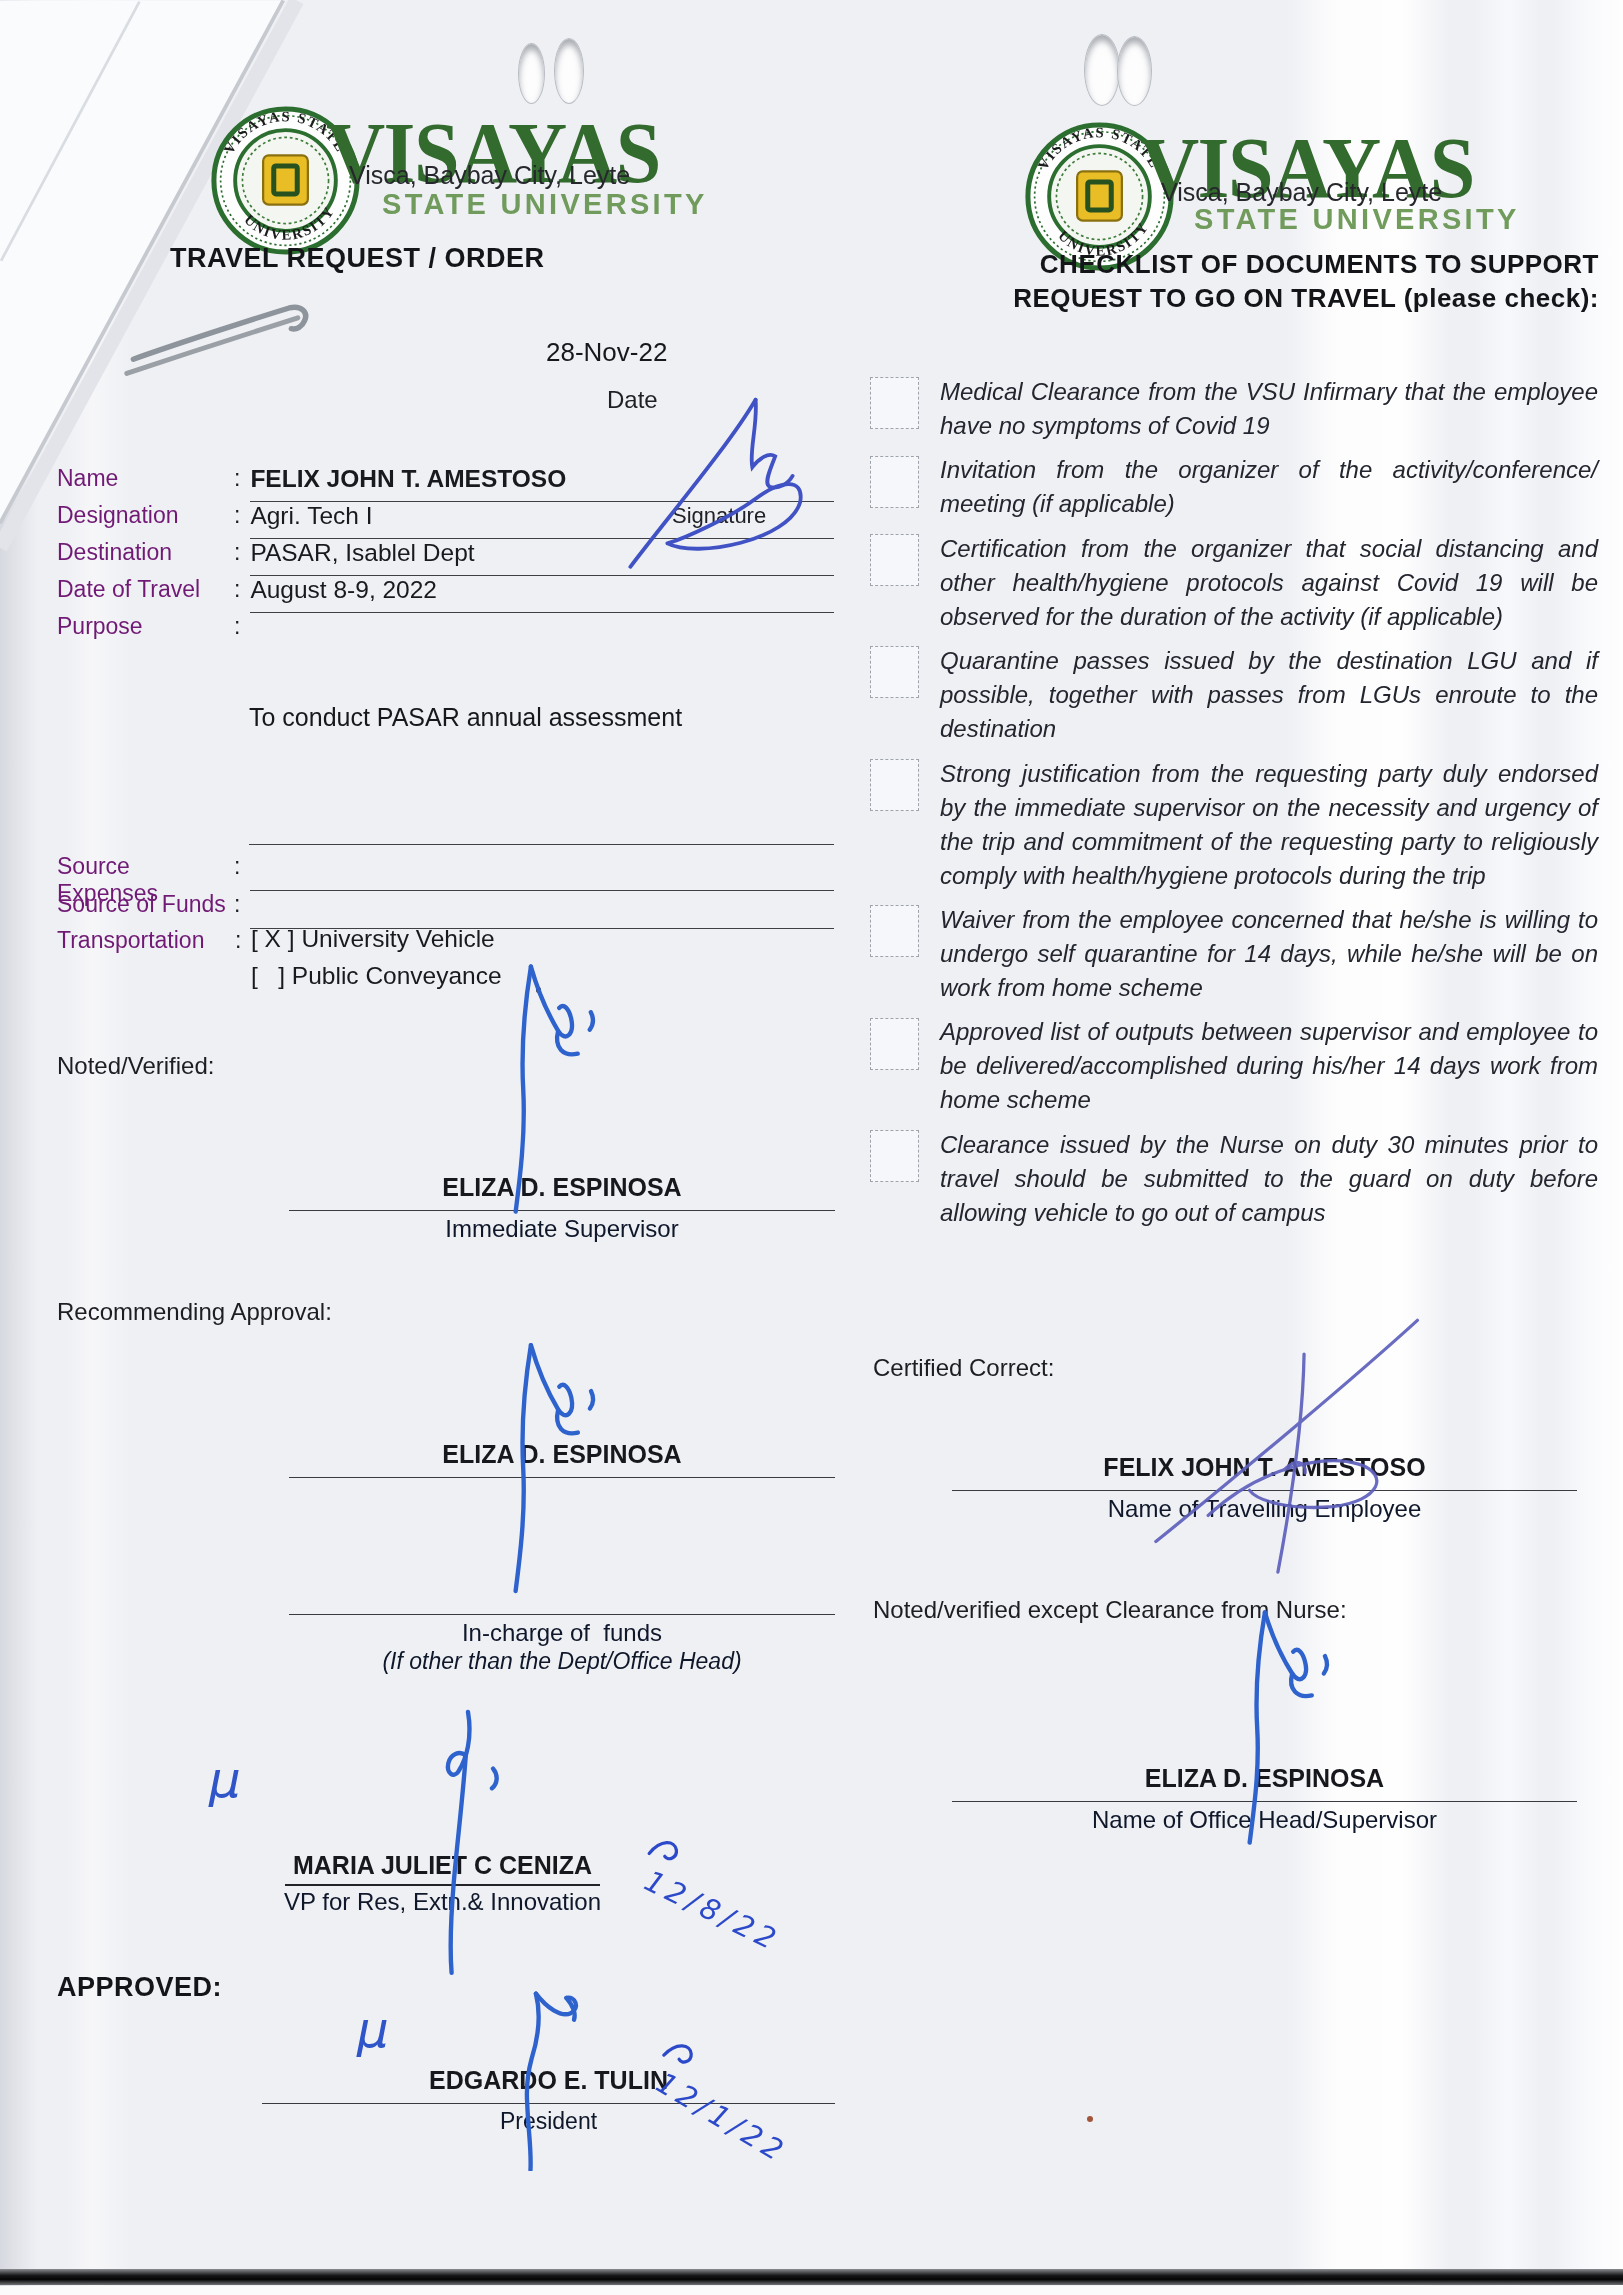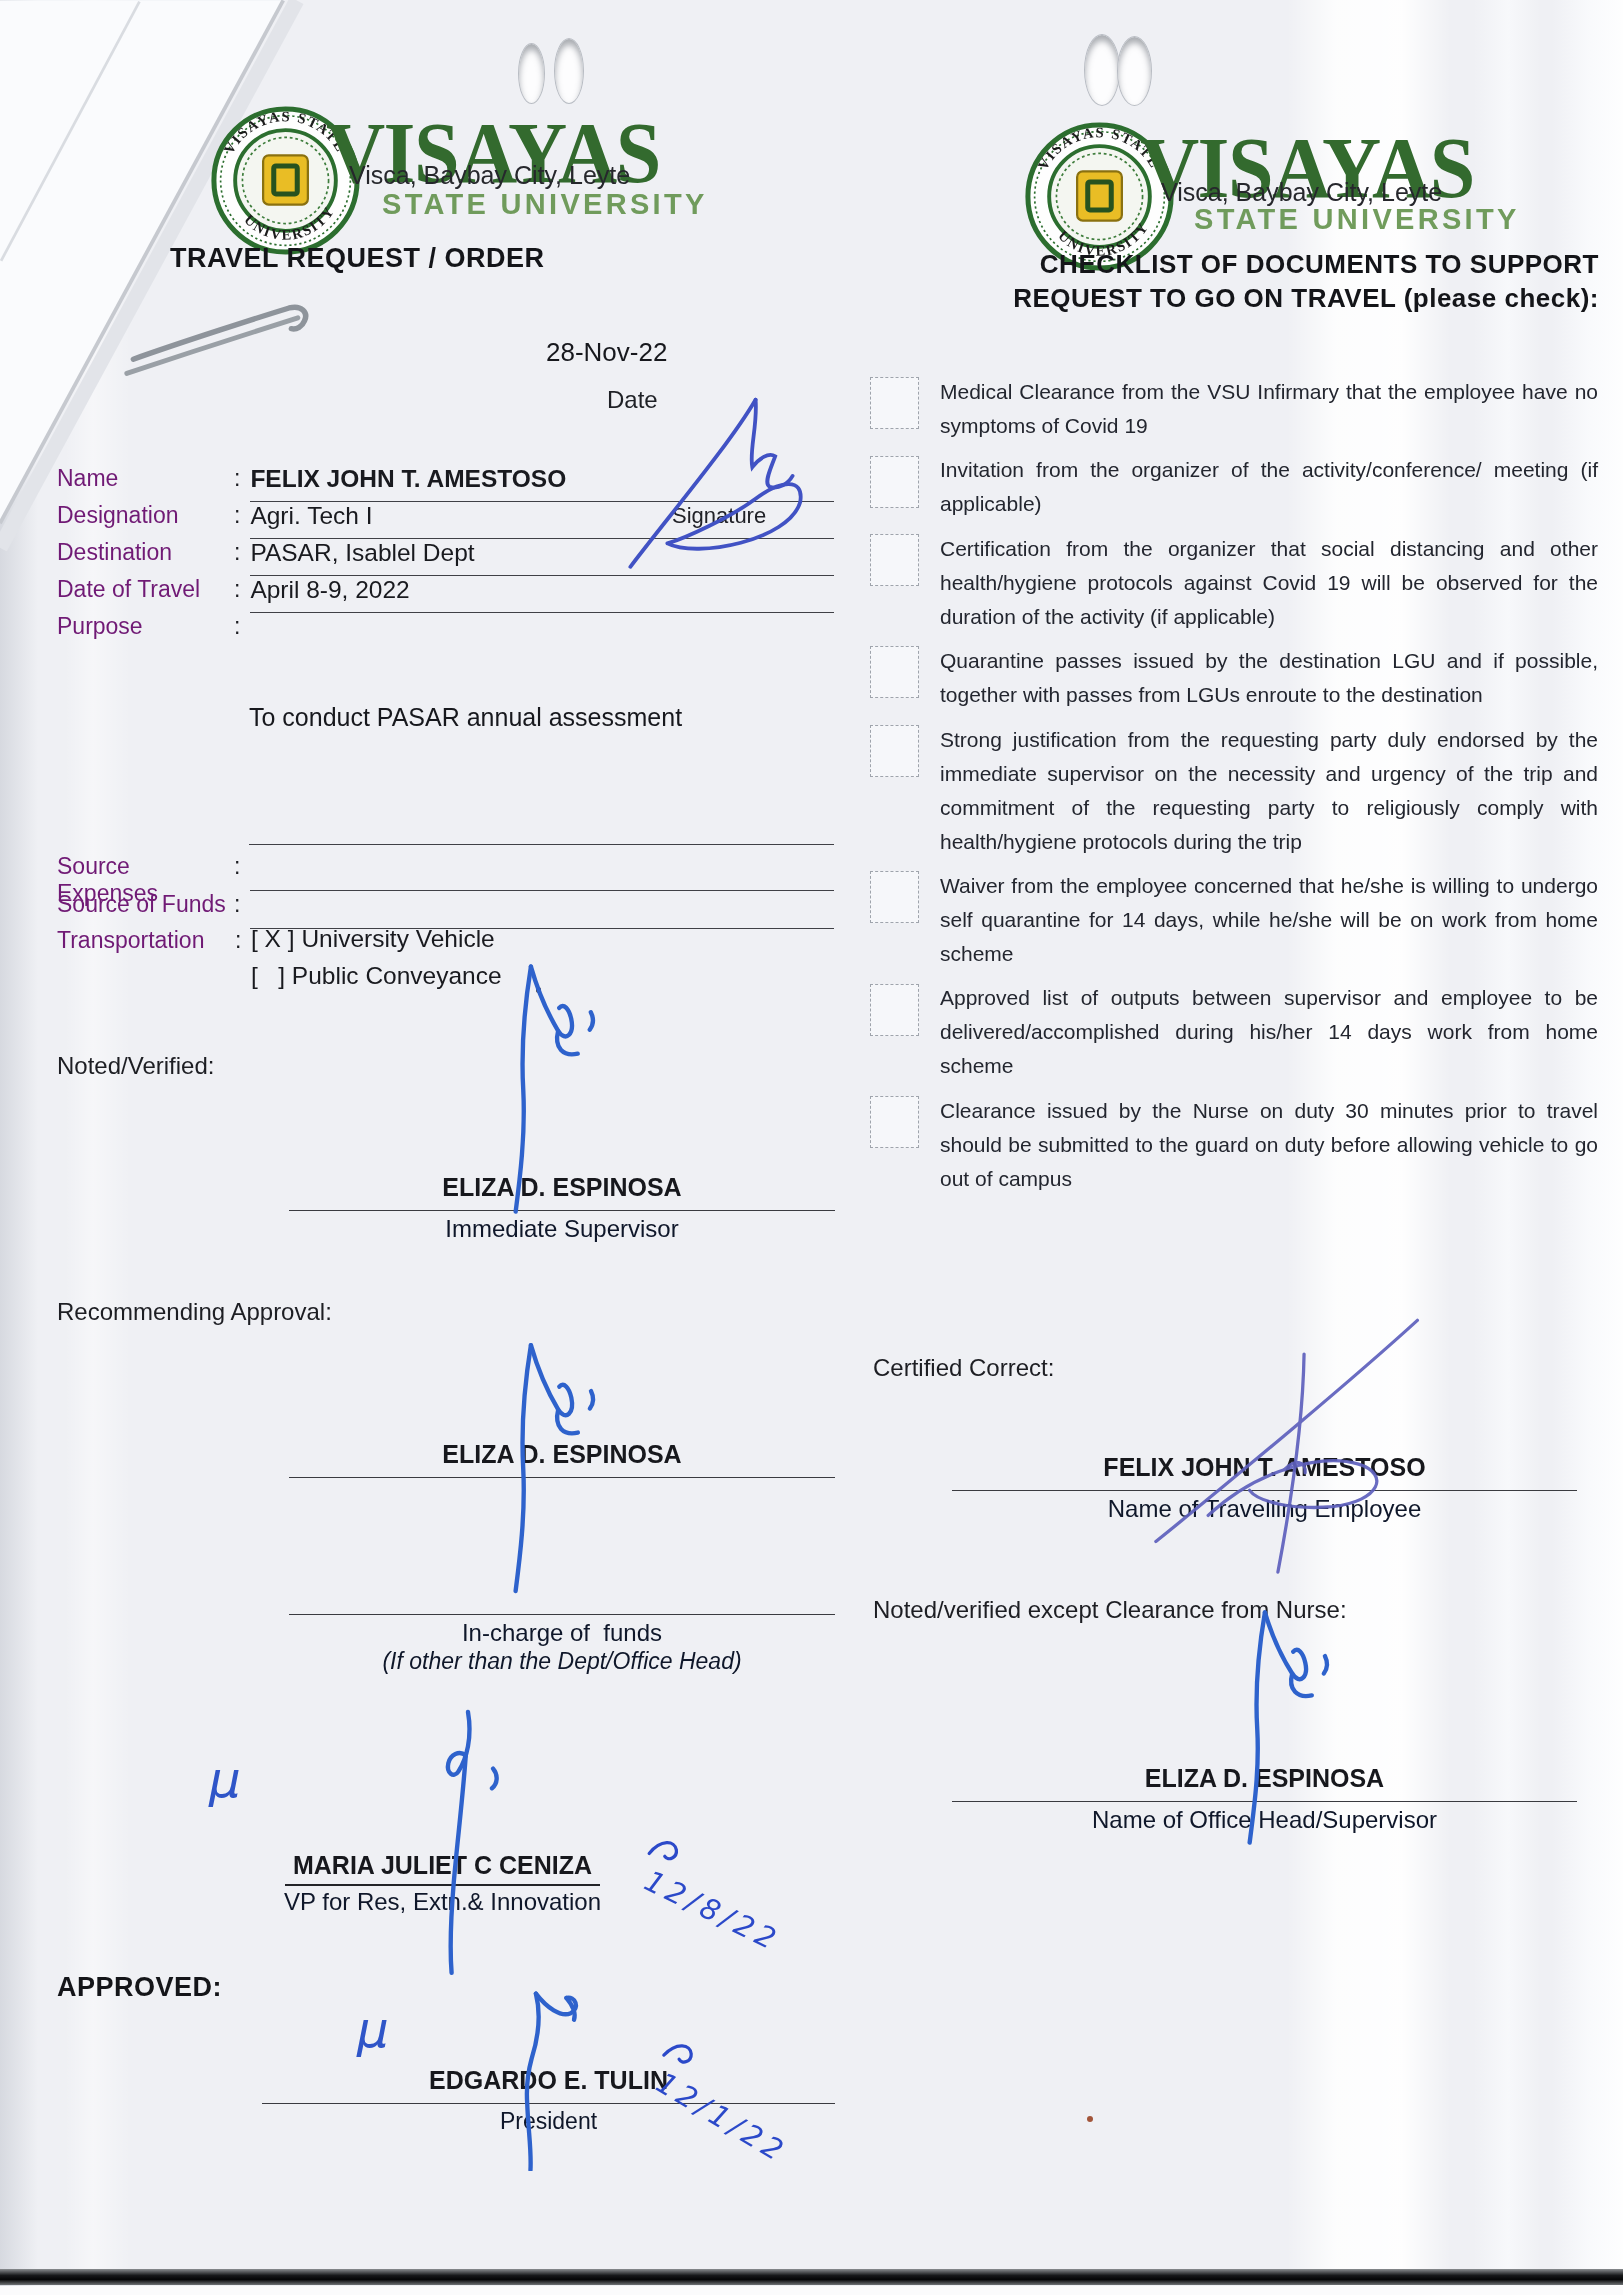--- a/index.html
+++ b/index.html
@@ -37,21 +37,21 @@
   .sigline{text-align:center;}
   .sl-name{font-size:25px; font-weight:bold; color:#17181d; line-height:31px; white-space:pre;}
   .sl-rule{border-top:1.6px solid #3a3b40; margin-top:6.5px;}
   .sl-title{font-size:24px; color:#0f172a; margin-top:4.4px; white-space:pre;}
   .sl-title.italic{font-style:italic; font-size:23px;}
   .plain-label{font-size:24px; color:#1d1e23; white-space:pre;}
   
   .chk-wrap{display:flex; flex-direction:column;}
   .chk-item{display:flex; align-items:flex-start; margin-bottom:10.4px;}
   .chk-box{flex:none; width:47px; height:50px; border:1.1px dashed #9fa4ac; background:rgba(252,253,255,.55); margin-right:21px; margin-top:2.2px;}
-  .chk-text{flex:1; font-size:21px; line-height:34px; text-align:justify; color:#23262f;}
+  .chk-text{flex:1; font-size:24px; line-height:34px; text-align:justify; color:#23262f;font-style:italic;}
   
   .ink{position:absolute; pointer-events:none;}
   .mu{position:absolute; font-size:50px; font-style:italic; color:#2f55c8; font-family:"DejaVu Sans", sans-serif;}
   .hand-date{position:absolute; color:#2b49c9; display:flex; flex-direction:column; align-items:flex-start;}
   .hand-date .hd-text{font-size:29px; font-style:italic; letter-spacing:4.9px; font-family:"DejaVu Sans", sans-serif; margin-top:1.1px; margin-left:15.3px;}
   .dot{position:absolute; border-radius:50%;}
   
   .hole{position:absolute; background:#fdfdfe; border:1.6px solid #b8bcc3; border-radius:50%; box-shadow:inset 0 5.5px 6.5px rgba(88,93,104,.5);}
   .bottom-band{position:absolute; left:0; right:0; top:2269px; height:16.4px;
     background:linear-gradient(180deg,#8a8d90 0%, #17181a 40%, #050506 65%, #6f7275 100%);}
@@ -118,21 +118,21 @@
         <span class="fvalue ul">Agri. Tech I</span>
       </div>
       <div class="frow">
         <span class="flabel">Destination</span>
         <span class="fcolon">:</span>
         <span class="fvalue ul">PASAR, Isablel Dept</span>
       </div>
       <div class="frow">
         <span class="flabel">Date of Travel</span>
         <span class="fcolon">:</span>
-        <span class="fvalue ul">April 8-9, 2022</span>
+        <span class="fvalue ul">August 8-9, 2022</span>
       </div>
       <div class="frow">
         <span class="flabel">Purpose</span>
         <span class="fcolon">:</span>
         <span class="fvalue"></span>
       </div>
     </div>
   <div class="abs" style="left:672px;top:503px;font-size:22px;color:#202127">Signature</div>
 
   <div class="abs" style="left:249px;top:703px;font-size:25px;color:#17181d">To conduct PASAR annual assessment</div>

